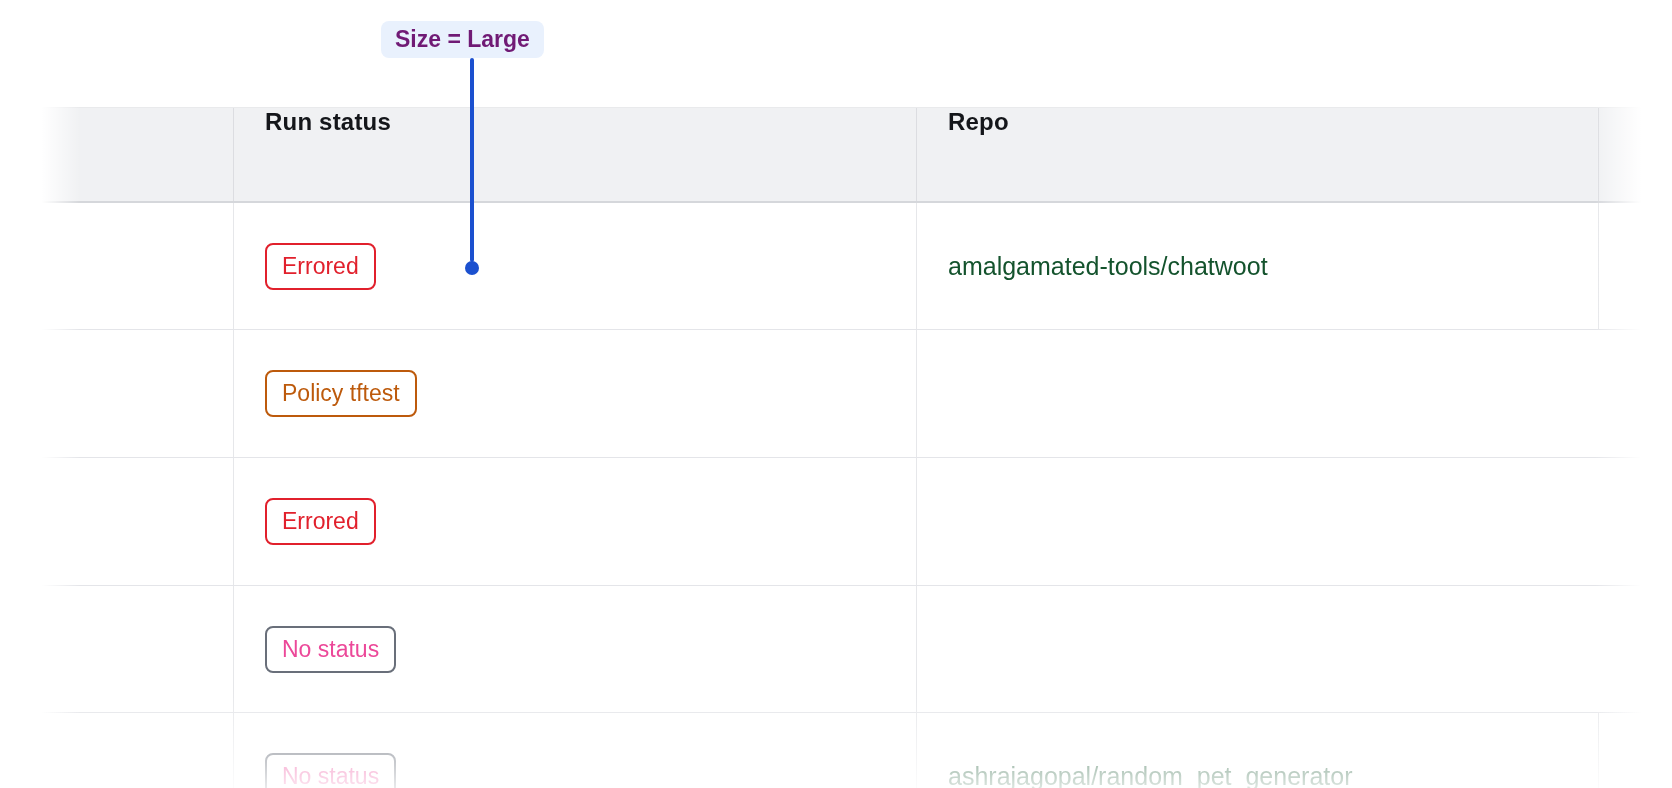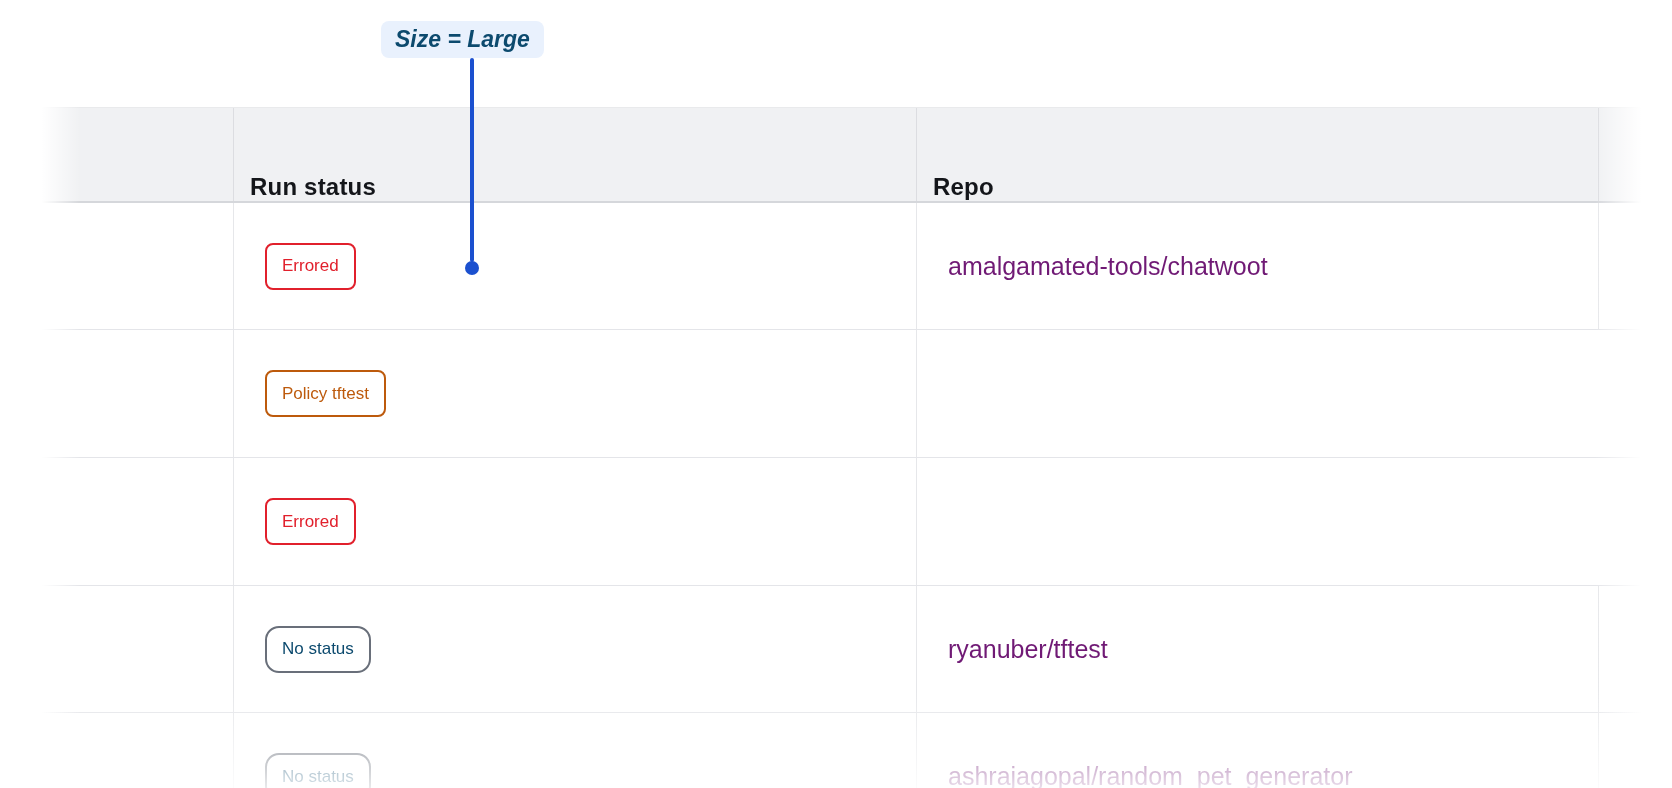--- a/index.html
+++ b/index.html
@@ -8,60 +8,60 @@
     position:relative; width:1672px; height:788px; overflow:hidden;
     background:#ffffff; font-family:"Liberation Sans", sans-serif;
   }
   
   .table { position:absolute; left:0; top:107px; width:1672px; z-index:1; }
   .thead {
     display:grid; grid-template-columns:233px 683px 682px 1fr;
     height:96px; background:#f0f1f3;
     border-top:1px solid #e9eaec; border-bottom:2px solid #d5d7db;
   }
-  .thead .cell { border-left:1px solid #dcdde1; display:flex; align-items:flex-end; padding-left:16px; }
+  .thead .cell { border-left:1px solid #dcdde1; display:flex; align-items:flex-start; padding-left:31px; }
   .thead .cell.c1 { border-left:none; }
   .th-label { font-size:24px; font-weight:700; color:#14161a; letter-spacing:.2px; }
   .trow {
     display:grid; grid-template-columns:233px 683px 682px 1fr;
     height:128px; background:#ffffff; border-bottom:1px solid #e4e5e9;
   }
   .trow:nth-child(2), .trow:nth-child(5) { height:127px; }
   .trow .cell { border-left:1px solid #e6e7ea; display:flex; align-items:center; padding-left:31px; }
   .trow .cell.c1 { border-left:none; }
   .badge {
     display:inline-flex; align-items:center; height:47px; padding:0 15px;
-    border:2px solid; border-radius:8px; font-size:17px; font-weight:500;
+    border:2px solid; border-radius:8px; font-size:23px; font-weight:500;
     background:#ffffff; white-space:nowrap;
   }
   .badge--errored { color:#e1202c; border-color:#e1202c; }
   .badge--policy-checked { color:#bd5a0c; border-color:#bd5a0c; }
-  .badge--no-status { color:#0c4a6e; border-color:#696f7a;border-radius:14px; }
-  .repo { font-size:25px; color:#701a75; }
+  .badge--no-status { color:#ec4899; border-color:#696f7a; }
+  .repo { font-size:25px; color:#14532d; }
   
   .fade { position:absolute; pointer-events:none; z-index:5; }
   .fade-left {
     left:0; top:0; width:80px; height:788px;
     background:linear-gradient(to right, #ffffff 0%, #ffffff 52%, rgba(255,255,255,0) 100%);
   }
   .fade-right {
     right:0; top:0; width:77px; height:788px;
     background:linear-gradient(to right, rgba(255,255,255,0) 0%, #ffffff 60%, #ffffff 100%);
   }
   .fade-bottom {
     left:0; bottom:0; width:1672px; height:98px;
     background:linear-gradient(to bottom, rgba(255,255,255,0) 0%, rgba(255,255,255,0.85) 100%);
   }
   
   .annotation { position:absolute; z-index:10; }
   .annotation-pill {
     position:absolute; left:381px; top:21px; height:37px;
     display:inline-flex; align-items:center; padding:0 14px;
     background:#e9f1fd; border-radius:8px;
-    font-size:23px; font-weight:600; color:#0c4a6e; white-space:nowrap;font-style:italic;
+    font-size:23px; font-weight:600; color:#701a75; white-space:nowrap;
   }
   .annotation-line {
     position:absolute; left:470px; top:58px; width:4px; height:204px;
     background:#1b50cf; border-radius:2px;
   }
   .annotation-dot {
     position:absolute; left:465px; top:261px; width:14px; height:14px;
     border-radius:50%; background:#1b50cf;
   }
 </style>
@@ -108,23 +108,20 @@
         <span class="badge badge--errored">Errored</span>
       </div>
       <div class="cell c4"></div>
     </div>
 
     <div class="trow">
       <div class="cell c1"></div>
       <div class="cell c2">
         <span class="badge badge--no-status">No status</span>
       </div>
-      <div class="cell c3">
-        <span class="repo">ryanuber/tftest</span>
-      </div>
       <div class="cell c4"></div>
     </div>
 
     <div class="trow">
       <div class="cell c1"></div>
       <div class="cell c2">
         <span class="badge badge--no-status">No status</span>
       </div>
       <div class="cell c3">
         <span class="repo">ashrajagopal/random_pet_generator</span>

